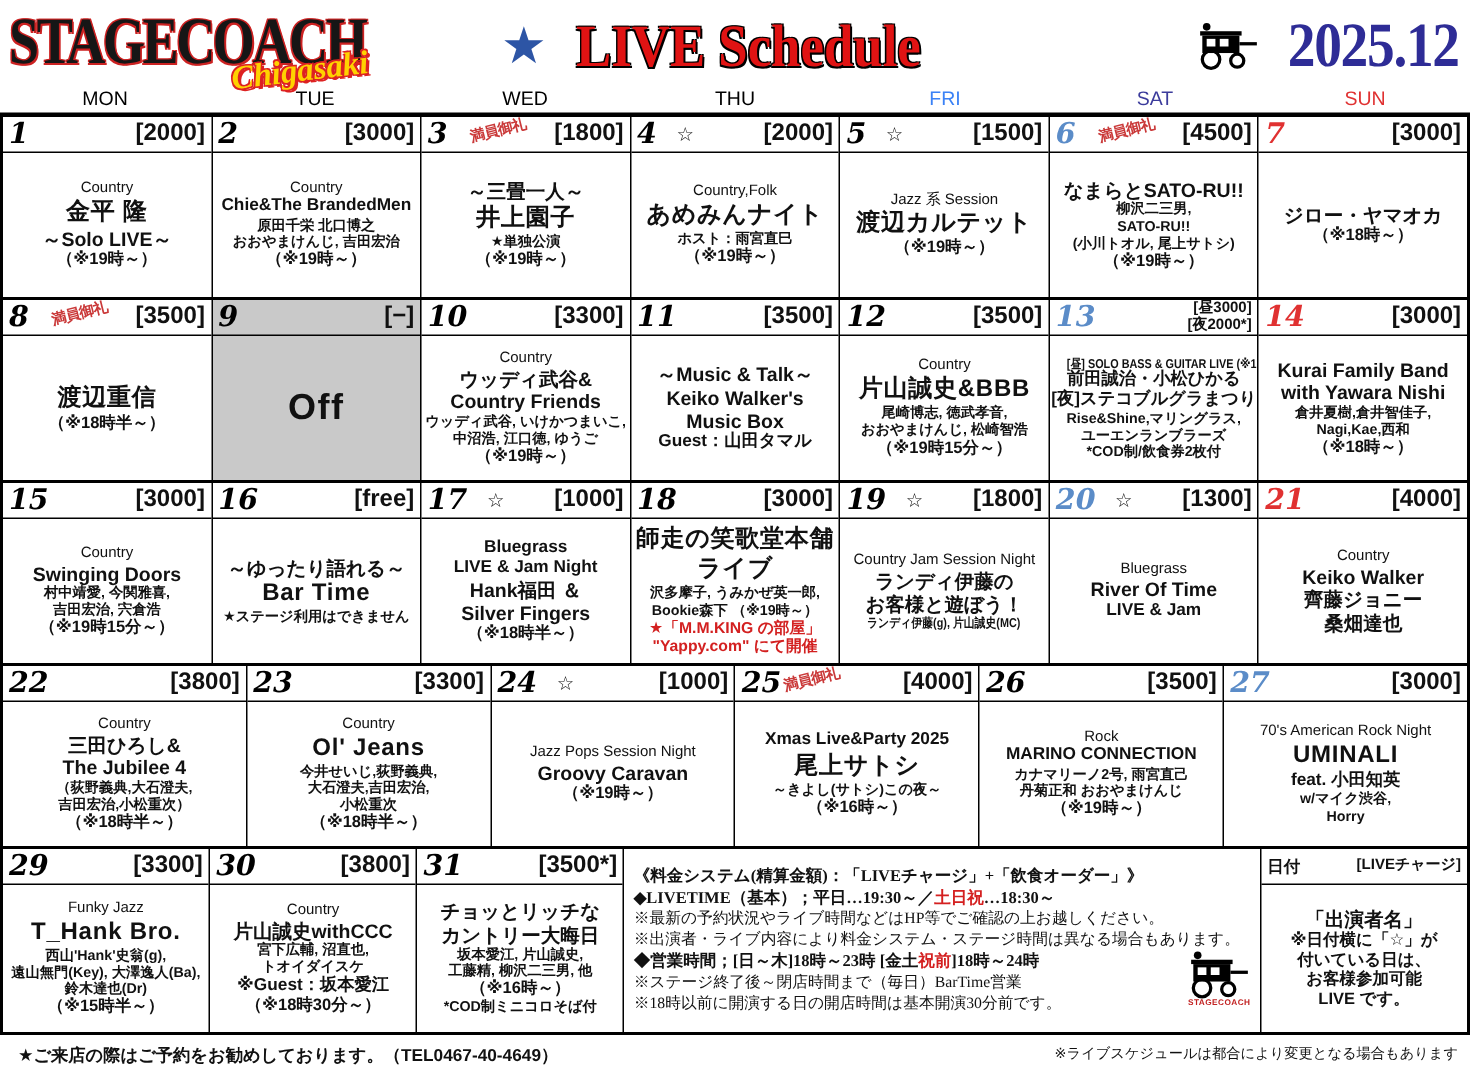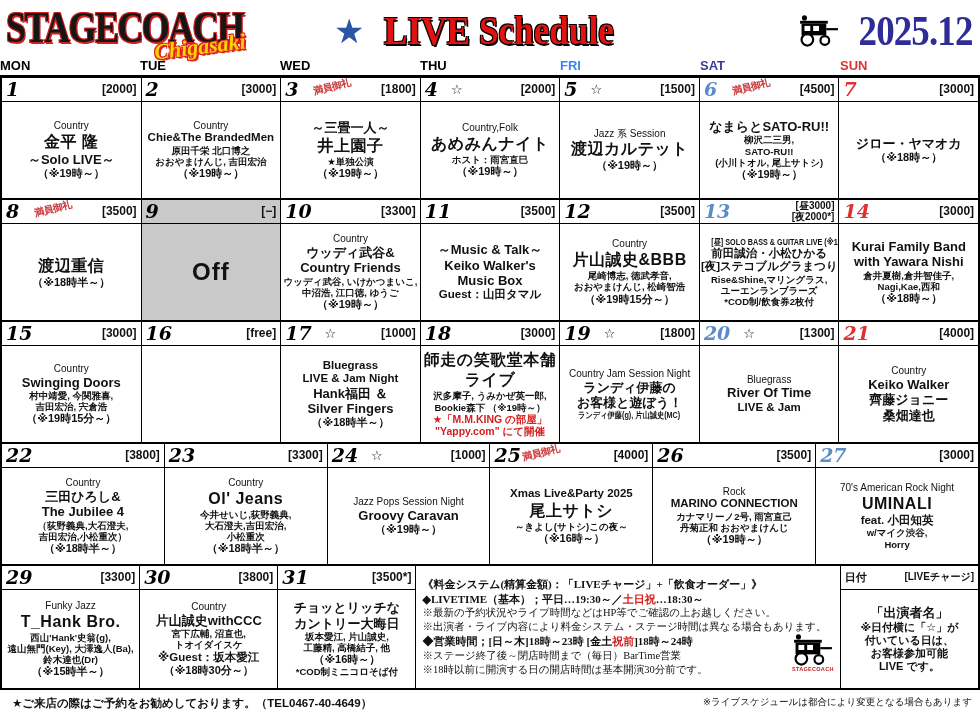--- a/index.html
+++ b/index.html
@@ -21,37 +21,37 @@
     margin-left:20px;white-space:nowrap;line-height:1;
     text-shadow:1.5px 1.5px 0 #000,-1px -1px 0 #000,1px -1px 0 #000,-1px 1px 0 #000;
     transform:scaleX(.88);transform-origin:left center;}
   .hicon{margin-left:auto;width:48px;flex:none;}
   .hicon svg,.ib-logo svg{width:44px;height:32px;display:block;margin:0 auto;}
   .hmonth{font-family:"Liberation Serif",serif;font-weight:900;font-size:42px;color:#2e2c96;
     letter-spacing:-1px;line-height:1;white-space:nowrap;
     transform:scaleX(.88);transform-origin:right center;}
   
   .weekday-row{display:flex;height:17px;}
-  .wd{flex:1 1 0;text-align:left;font-weight:700;font-size:13px;line-height:15px;}
+  .wd{flex:1 1 0;text-align:center;font-weight:400;font-size:13px;line-height:15px;}
   
   .grid{border:2.5px solid #000;border-top-width:3px;width:980px;}
   .week-row{display:flex;height:122px;border-bottom:2px solid #000;}
   .week-row:last-child{border-bottom:none;}
   .cell{flex:1 1 0;display:flex;flex-direction:column;border-right:1.5px solid #000;min-width:0;}
   .week-row .cell:last-child,.week-row .legend{border-right:none;}
   .cell.gray{background:#c9c9c9;}
   .strip{height:24px;flex:none;border-bottom:1.5px solid #000;display:flex;align-items:center;
     padding:0 4px;position:relative;}
   .dn{font-family:"DejaVu Serif","Liberation Serif",serif;font-weight:900;font-style:italic;
     font-size:19px;line-height:1;}
   .dn-k{color:#000;} .dn-s{color:#5b8cc8;} .dn-u{color:#e03131;}
   .cstar{font-size:13px;margin-left:13px;line-height:1;}
   .stamp{position:absolute;left:32px;top:2px;color:rgba(198,40,40,.92);font-size:10px;
     font-weight:900;transform:rotate(-14deg);white-space:nowrap;letter-spacing:-.5px;}
-  .price{margin-left:auto;font-weight:700;font-size:12px;text-align:right;line-height:1.05;}
+  .price{margin-left:auto;font-weight:700;font-size:16px;text-align:right;line-height:1.05;}
   .price.multi{font-size:10px;}
   .content{flex:1;display:flex;flex-direction:column;justify-content:center;align-items:center;
     text-align:center;padding:1px;overflow:hidden;}
   .line{line-height:1.18;white-space:nowrap;max-width:100%;}
   .l-g{font-size:10px;font-weight:400;}
   .l-t{font-size:16px;font-weight:800;letter-spacing:.5px;line-height:1.25;}
   .l-t2{font-size:13px;font-weight:800;}
   .l-t3{font-size:11.5px;font-weight:800;}
   .l-n{font-size:9.5px;font-weight:700;}
   .l-sn{font-size:8.5px;font-weight:700;transform:scaleX(.85);}
@@ -331,20 +331,25 @@
           <div class="line l-tm">（※19時15分～）</div>
         </div>
       </div>
       <div class="cell">
         <div class="strip">
           <span class="dn dn-k">16</span>
           <div class="price">
             <div>[free]</div>
           </div>
         </div>
+        <div class="content">
+          <div class="line l-t2">～ゆったり語れる～</div>
+          <div class="line l-t">Bar Time</div>
+          <div class="line l-n">★ステージ利用はできません</div>
+        </div>
       </div>
       <div class="cell">
         <div class="strip">
           <span class="dn dn-k">17</span>
           <span class="cstar">☆</span>
           <div class="price">
             <div>[1000]</div>
           </div>
         </div>
         <div class="content">
@@ -545,21 +550,21 @@
         <div class="strip">
           <span class="dn dn-k">31</span>
           <div class="price">
             <div>[3500*]</div>
           </div>
         </div>
         <div class="content">
           <div class="line l-t2">チョッとリッチな</div>
           <div class="line l-t2">カントリー大晦日</div>
           <div class="line l-n">坂本愛江, 片山誠史,</div>
-          <div class="line l-n">工藤精, 高橋結子, 他</div>
+          <div class="line l-n">工藤精, 柳沢二三男, 他</div>
           <div class="line l-tm">（※16時～）</div>
           <div class="line l-n">*COD制ミニコロそば付</div>
         </div>
       </div>
       <div class="infobox">
         <div class="info-line b"><span>《料金システム(精算金額)：「LIVEチャージ」+「飲食オーダー」》</span></div>
         <div class="info-line b"><span>◆LIVETIME（基本）；平日…19:30～／</span><span class="red">土日祝</span><span>…18:30～</span></div>
         <div class="info-line"><span>※最新の予約状況やライブ時間などはHP等でご確認の上お越しください。</span></div>
         <div class="info-line"><span>※出演者・ライブ内容により料金システム・ステージ時間は異なる場合もあります。</span></div>
         <div class="info-line b"><span>◆営業時間；[日～木]18時～23時 [金土</span><span class="red">祝前</span><span>]18時～24時</span></div>

